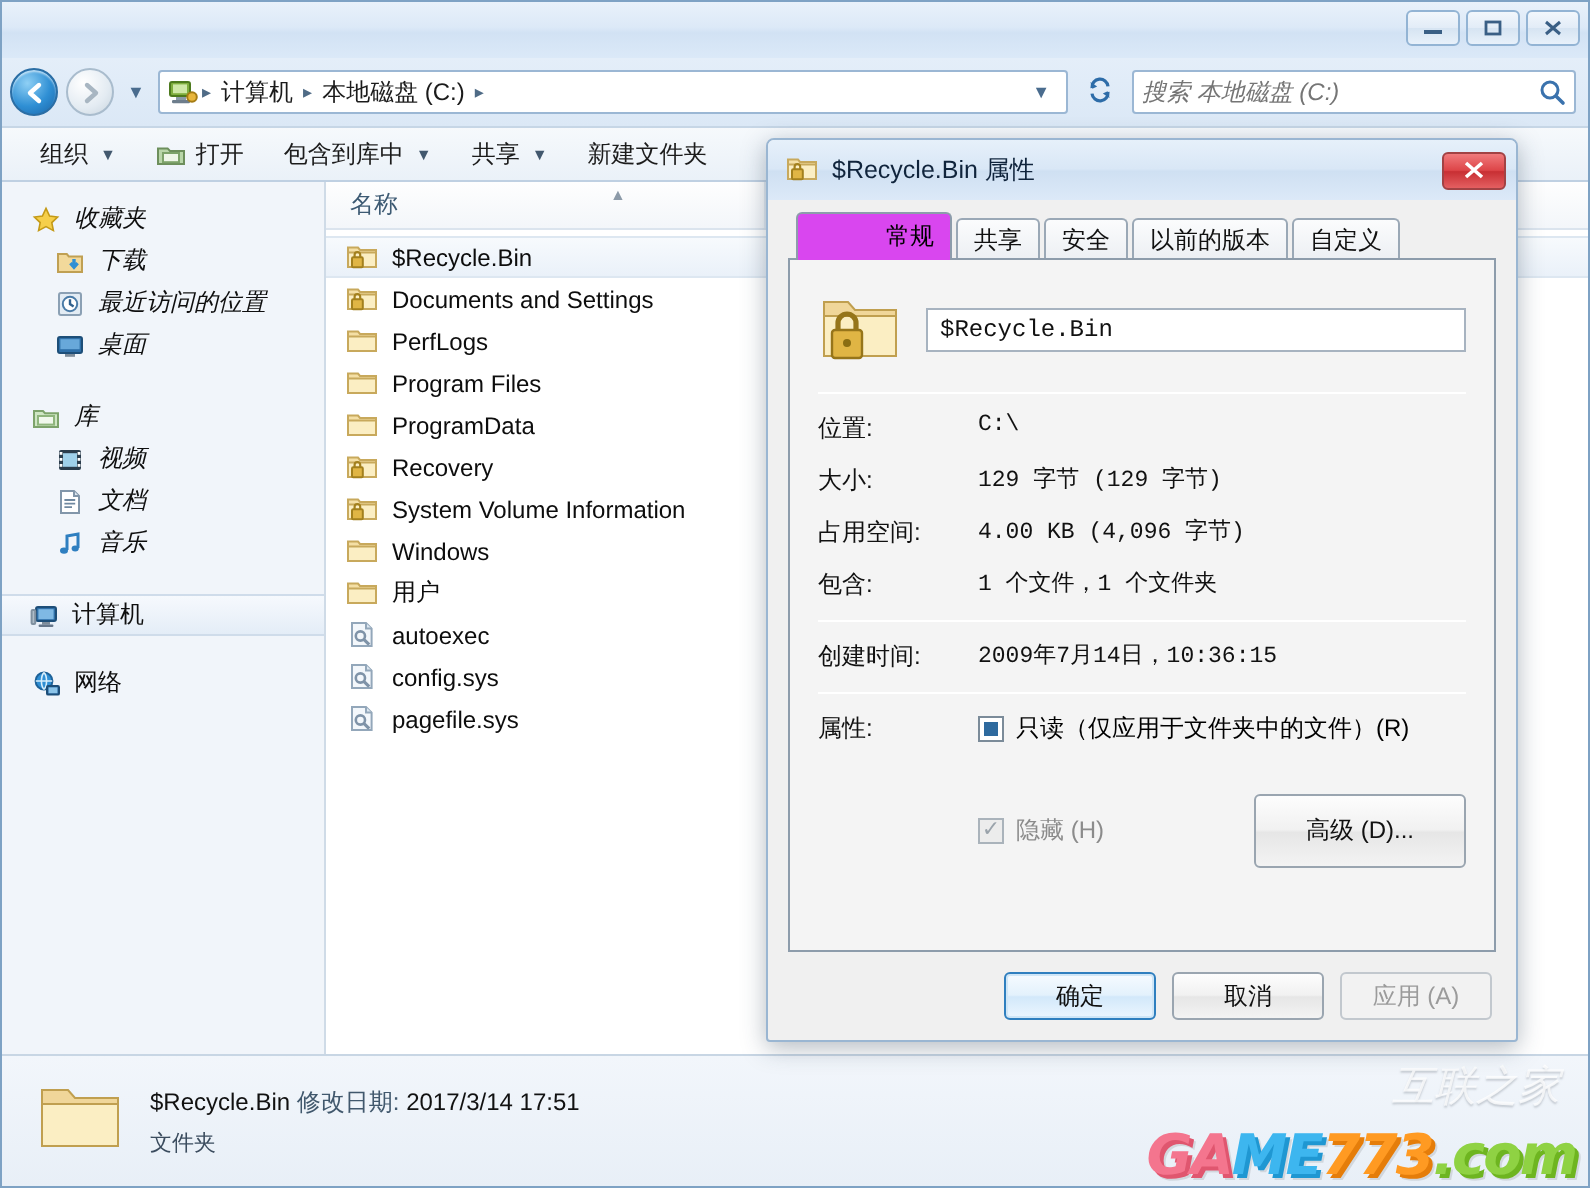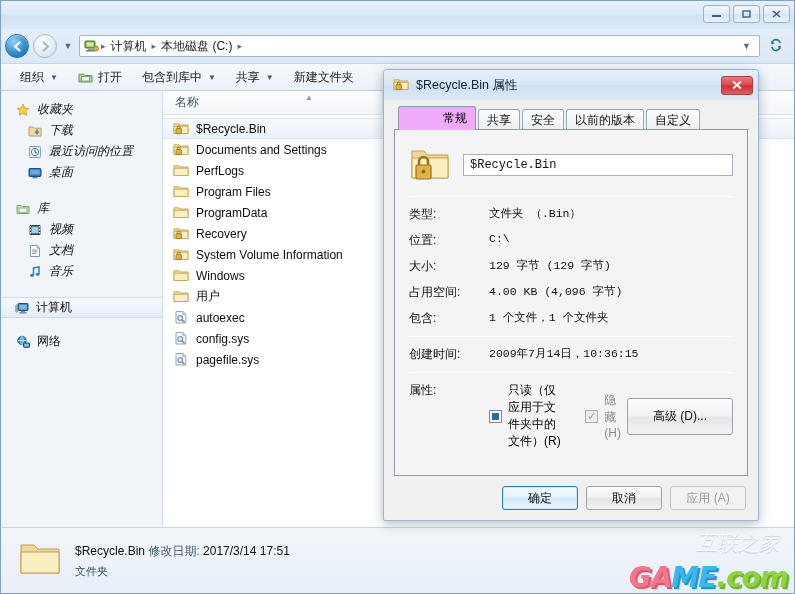--- a/index.html
+++ b/index.html
@@ -234,21 +234,21 @@
   #tabs { display: flex; align-items: flex-end; height: 24px; padding-left: 4px; }
   .tab {
     height: 21px; padding: 0 8px;
     background: linear-gradient(to bottom, #fbfcfd 0%, #eceff3 100%);
     border: 1px solid #9aa8b6; border-bottom: none;
     border-radius: 3px 3px 0 0;
     display: flex; align-items: center;
     font-size: 12px; color: #111; margin-right: 2px;
   }
   .tab.active {
-    height: 24px; background: #f0abfc;
+    height: 24px; background: #d946ef;
     border-color: #8d9cab; position: relative; z-index: 2; color: #000; padding-left: 44px;
   }
   #tab-panel {
     flex: 1 1 auto;
     background: #f4f4f4;
     border: 1px solid #8d9cab;
     margin-top: -1px;
     padding: 14px 14px 8px 14px;
     min-height: 0;
   }
@@ -262,21 +262,21 @@
     padding: 0 6px; outline: none; min-width: 0;
   }
   .hr { height: 1px; background: #c9c9c9; border-bottom: 1px solid #ffffff; margin: 9px 0; }
   .prow { display: flex; align-items: flex-start; margin-bottom: 9px; font-size: 12px; }
   .plabel { width: 80px; flex: 0 0 auto; color: #111; }
   .pvalue {
     color: #111;
     font-family: "Liberation Mono", "DejaVu Sans Mono", monospace;
     font-size: 11.5px;
   }
-  #attr-rows { display: flex; flex-direction: row; gap: 24px; }
+  #attr-rows { display: flex; flex-direction: column; gap: 24px; }
   .chk-row { display: flex; align-items: center; gap: 6px; font-size: 12px; }
   .chk {
     width: 13px; height: 13px; flex: 0 0 auto;
     border: 1px solid #7b8b99; background: #fff;
     display: flex; align-items: center; justify-content: center;
     font-size: 10px; line-height: 1;
   }
   .chk.indeterminate { background: #fff; }
   .chk.indeterminate::after {
     content: ""; width: 7px; height: 7px; background: #2e6a9e; display:block;
@@ -370,20 +370,29 @@
 
     <div id="refresh-btn">
       <svg width="14" height="14" viewBox="0 0 14 14">
         <path d="M3 6 A4 4 0 0 1 11 5.2" stroke="#2d6ca8" stroke-width="1.6" fill="none"></path>
         <path d="M11 8 A4 4 0 0 1 3 8.8" stroke="#2d6ca8" stroke-width="1.6" fill="none"></path>
         <path d="M2.2 3 L3.2 6.4 L5.6 5.2 Z" fill="#2d6ca8"></path>
         <path d="M11.8 11 L10.8 7.6 L8.4 8.8 Z" fill="#2d6ca8"></path>
       </svg>
     </div>
 
+    <div id="searchbox">
+      <input id="search-input" value="" placeholder="搜索 本地磁盘 (C:)" style="">
+      <span id="search-icon">
+        <svg width="14" height="14" viewBox="0 0 14 14">
+          <circle cx="6" cy="6" r="4" stroke="#3a72ad" stroke-width="1.5" fill="none"></circle>
+          <path d="M9.2 9.2 L12.5 12.5" stroke="#3a72ad" stroke-width="1.8" stroke-linecap="round"></path>
+        </svg>
+      </span>
+    </div>
   </div>
 
   <div id="toolbar">
     <div class="tb-item">
       <span>组织</span>
       <span class="tb-caret">▼</span>
     </div>
     <div class="tb-item">
       <span class="sb-ico">
         <svg width="15" height="13" viewBox="0 0 15 13">
@@ -689,20 +698,21 @@
         <span>2017/3/14 17:51</span>
       </div>
       <div id="det-line2">文件夹</div>
     </div>
   </div>
 
   <div id="watermark-cn">互联之家</div>
   <div id="watermark">
     <span class="wm-ga">GA</span>
     <span class="wm-me">ME</span>
+    <span class="wm-773">773</span>
     <span class="wm-com">.com</span>
   </div>
 
   <div id="dialog">
 
     <div id="dlg-title">
       <span id="dlg-title-icon">
         <svg width="16" height="15" viewBox="0 0 16 15">
           <path d="M1 2.8 L6 2.8 L7 4 L15 4 L15 12.5 L1 12.5 Z" fill="#f4dfa5" stroke="#c8a95c"></path>
           <path d="M1 5.2 L15 5.2 L15 12.5 L1 12.5 Z" fill="#fbeec3" stroke="#c8a95c"></path>
@@ -749,24 +759,20 @@
               <path d="M9 19 V15.5 a4.5 4.5 0 0 1 9 0 V19" stroke="#96751a" stroke-width="2.6" fill="none"></path>
               <circle cx="13.5" cy="25.5" r="2" fill="#8a6d12"></circle>
             </svg>
           </span>
           <input id="prop-name" value="$Recycle.Bin" style="">
         </div>
 
         <div class="hr"></div>
 
         <div class="prow">
-          <div class="plabel">类型:</div>
-          <div class="pvalue">文件夹 （.Bin）</div>
-        </div>
-        <div class="prow">
           <div class="plabel">位置:</div>
           <div class="pvalue">C:\</div>
         </div>
         <div class="prow">
           <div class="plabel">大小:</div>
           <div class="pvalue">129 字节 (129 字节)</div>
         </div>
         <div class="prow">
           <div class="plabel">占用空间:</div>
           <div class="pvalue">4.00 KB (4,096 字节)</div>

